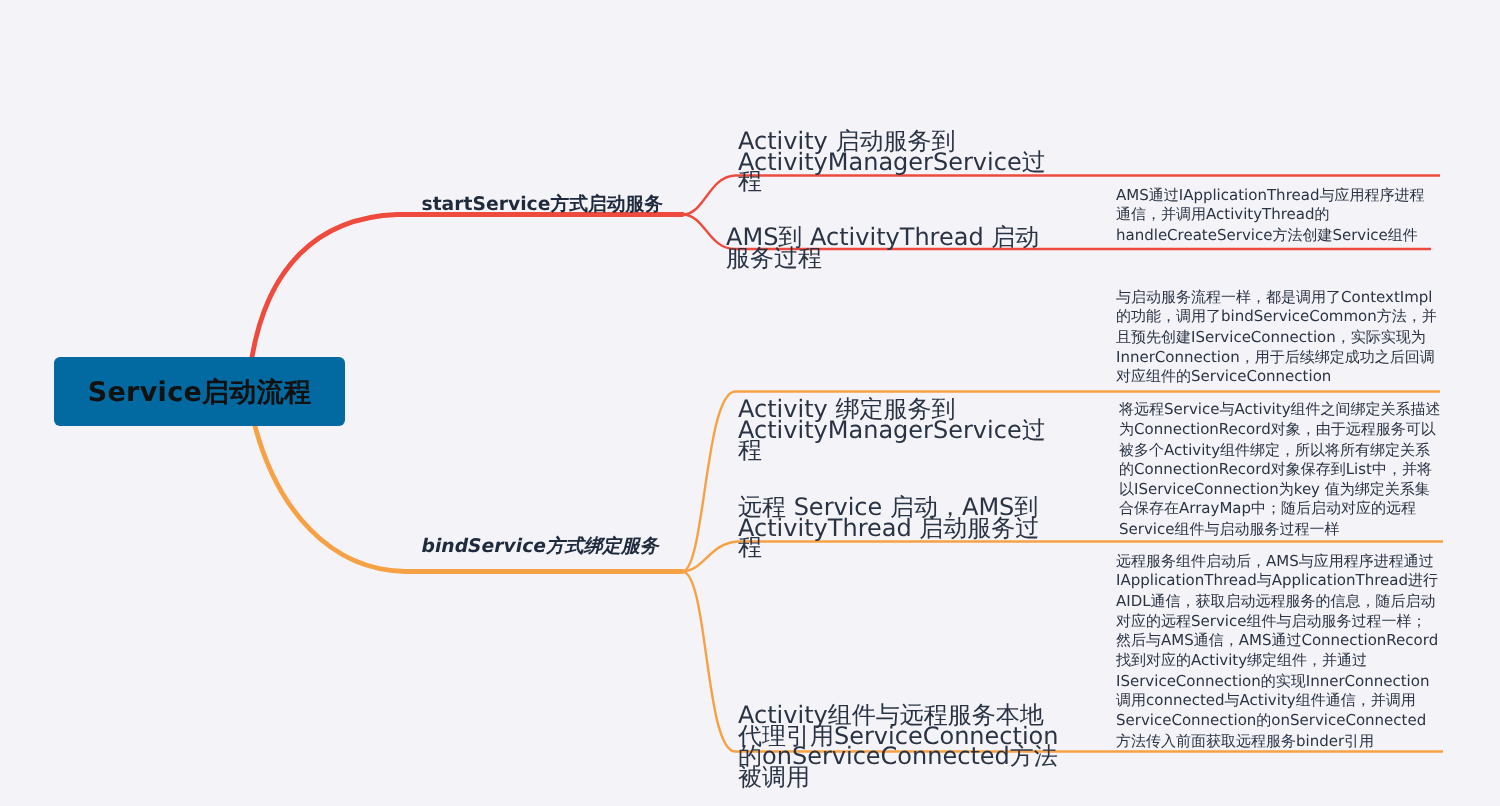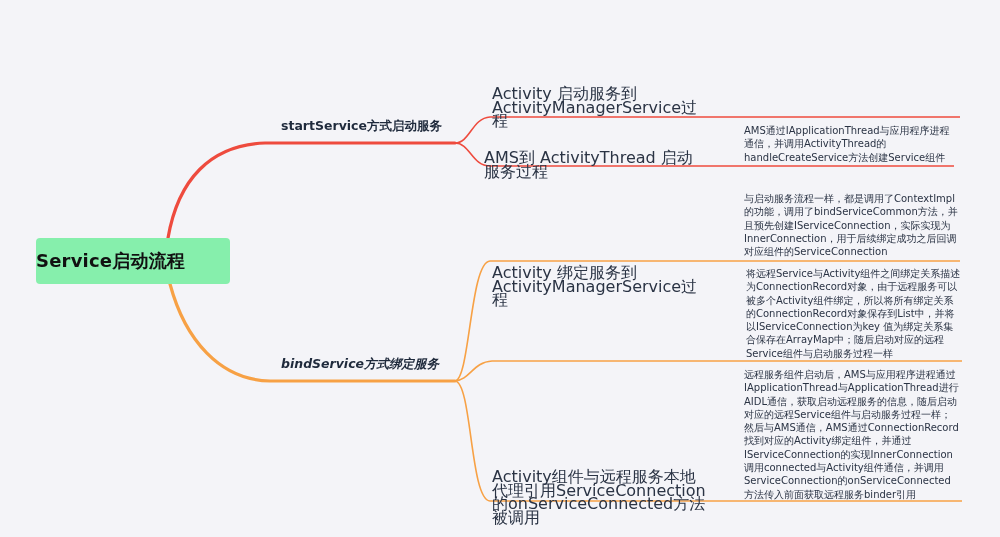--- a/index.html
+++ b/index.html
@@ -7,22 +7,22 @@
       width: 1000px; height: 537px; overflow: hidden;
       background: #f4f4f8;
       font-family: "DejaVu Sans", "Liberation Sans", sans-serif;
       position: relative;
       color: #1f2a3c;
     }
     .canvas { position: absolute; left: 0; top: 0; width: 1000px; height: 537px; }
     svg.links { position: absolute; left: 0; top: 0; }
     .root {
       position: absolute; left: 36px; top: 238px; width: 194px; height: 46px;
-      background: #86efac; border-radius: 4px;
-      display: flex; align-items: center; 
+      background: #0369a1; border-radius: 4px;
+      display: flex; align-items: center; justify-content: center;
       font-weight: bold; font-size: 18px; color: #111111;
       letter-spacing: 0.2px;
     }
     .main-topic {
       position: absolute; font-weight: bold; font-size: 12.5px; color: #1f2a3c;
       white-space: nowrap;
     }
     .sub {
       position: absolute; font-size: 16px; line-height: 13.5px; color: #2a3344;
       width: 215px;
@@ -48,36 +48,39 @@
 
     <path d="M455 381 C 470 380, 470 262, 490 261 L 960 261" fill="none" stroke="#f7a145" stroke-width="1.6"></path>
     <path d="M455 381 C 470 380, 473 362, 492 361 L 962 361" fill="none" stroke="#f7a145" stroke-width="1.6"></path>
     <path d="M455 381 C 472 382, 470 500, 490 501 L 962 501" fill="none" stroke="#f7a145" stroke-width="1.6"></path>
   </svg>
 
   <div class="root">
     <span>Service启动流程</span>
   </div>
 
-  <div class="main-topic" style="left:281px; top:118px;">
+  <div class="main-topic" style="left:281px; top:128px;">
     <span>startService方式启动服务</span>
   </div>
   <div class="main-topic" style="left:281px; top:356px;font-style:italic;">
     <span>bindService方式绑定服务</span>
   </div>
 
   <div class="sub" style="left:492px; top:87px;">
     <span>Activity 启动服务到ActivityManagerService过程</span>
   </div>
   <div class="sub" style="left:464px; top:151px;margin-left:20px;">
     <span>AMS到 ActivityThread 启动服务过程</span>
   </div>
 
   <div class="sub" style="left:492px; top:231px;margin-top:35px;">
     <span>Activity 绑定服务到ActivityManagerService过程</span>
+  </div>
+  <div class="sub" style="left:492px; top:331px;">
+    <span>远程 Service 启动，AMS到 ActivityThread 启动服务过程</span>
   </div>
   <div class="sub" style="left:492px; top:470px;">
     <span>Activity组件与远程服务本地代理引用ServiceConnection的onServiceConnected方法被调用</span>
   </div>
 
   <div class="leaf" style="left:744px; top:124px;">
     <span>AMS通过IApplicationThread与应用程序进程通信，并调用ActivityThread的handleCreateService方法创建Service组件</span>
   </div>
   <div class="leaf" style="left:744px; top:192px;">
     <span>与启动服务流程一样，都是调用了ContextImpl的功能，调用了bindServiceCommon方法，并且预先创建IServiceConnection，实际实现为InnerConnection，用于后续绑定成功之后回调对应组件的ServiceConnection</span>

